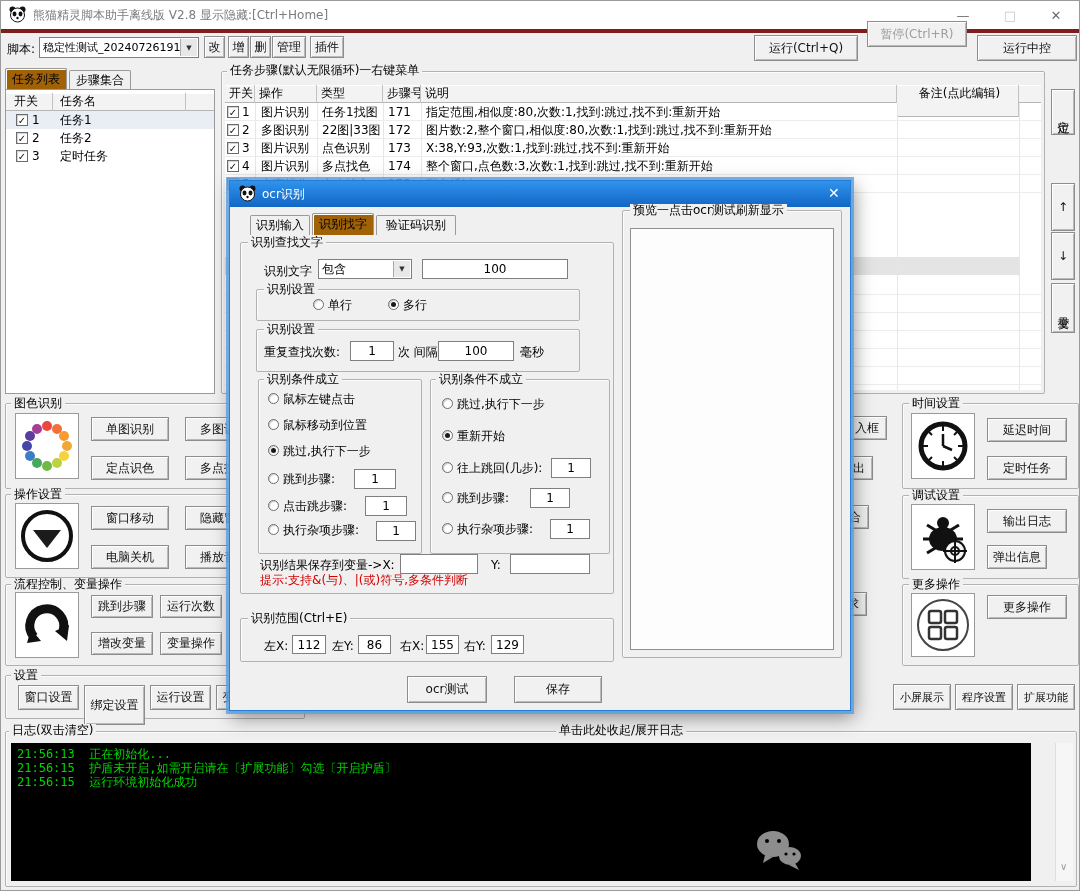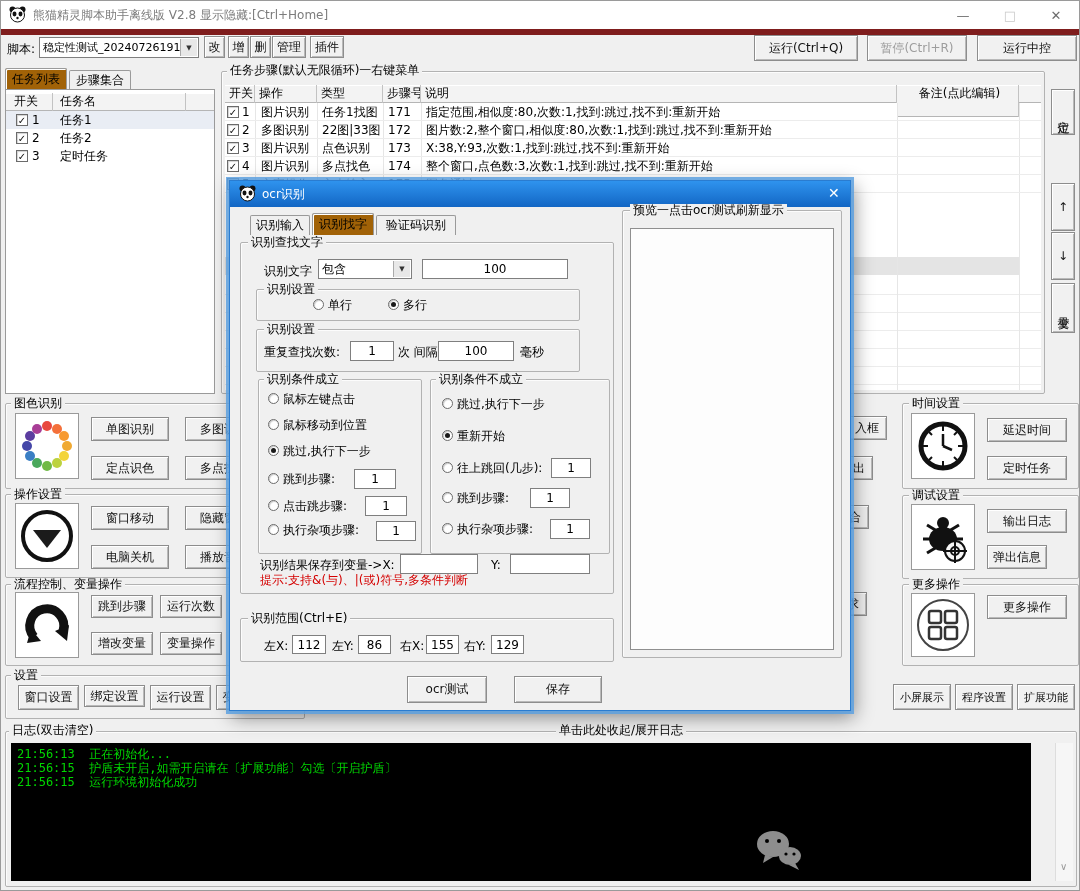--- a/index.html
+++ b/index.html
@@ -27,21 +27,21 @@
   #dialog{position:absolute;left:228px;top:179px;width:622px;height:531px;background:#f0f0f0;border:1px solid #2a7cd0;box-shadow:0 0 0 3px rgba(93,161,224,.85),3px 6px 18px rgba(0,0,0,.45);z-index:50;box-sizing:border-box;}
   #dlg-title{position:absolute;left:0;top:0;width:100%;height:26px;background:linear-gradient(180deg,#2f93ee,#1266c4);display:block;}
   .stub{z-index:5;justify-content:flex-end;padding-right:7px;}
   .winctl{position:absolute;width:28px;height:20px;display:flex;align-items:center;justify-content:center;font-size:13px;color:#6d6d6d;}
 </style>
 </head>
 <body>
 
 <div id="app">
 
-  <div class="abs" style="left:0;top:0;width:1078px;height:28px;background:#fff;border-bottom:6px solid #7f1d1d;text-align:right;">
+  <div class="abs" style="left:0;top:0;width:1078px;height:28px;background:#fff;border-bottom:4px solid #7f1d1d;text-align:right;">
     <span class="abs" style="left:8px;top:5px;">
       <svg width="17" height="17" viewBox="0 0 17 17">
           <circle cx="3.5" cy="3.5" r="3" fill="#111"></circle>
           <circle cx="13.5" cy="3.5" r="3" fill="#111"></circle>
           <circle cx="8.5" cy="9" r="7" fill="#fff" stroke="#111" stroke-width="1"></circle>
           <ellipse cx="5.5" cy="8" rx="2" ry="2.4" fill="#111"></ellipse>
           <ellipse cx="11.5" cy="8" rx="2" ry="2.4" fill="#111"></ellipse>
           <circle cx="8.5" cy="12" r="1.2" fill="#111"></circle>
         </svg>
     </span>
@@ -55,21 +55,21 @@
   <div class="inp left" style="left:38px;top:36px;width:160px;height:21px;">
     <span style="font-size:11px;overflow:hidden;white-space:nowrap;width:138px;">稳定性测试_2024072619191</span>
     <span class="abs" style="right:1px;top:1px;width:16px;height:17px;background:#e8e8e8;border-left:1px solid #aaa;font-size:7px;display:flex;align-items:center;justify-content:center;color:#333;">▼</span>
   </div>
   <div class="btn" style="left:203px;top:35px;width:21px;height:22px;">改</div>
   <div class="btn" style="left:227px;top:35px;width:21px;height:22px;">增</div>
   <div class="btn" style="left:249px;top:35px;width:21px;height:22px;">删</div>
   <div class="btn" style="left:271px;top:35px;width:34px;height:22px;">管理</div>
   <div class="btn" style="left:309px;top:35px;width:34px;height:22px;">插件</div>
   <div class="btn" style="left:753px;top:34px;width:104px;height:26px;">运行(Ctrl+Q)</div>
-  <div class="btn dis" style="left:866px;top:34px;width:100px;height:26px;">暂停(Ctrl+R)</div>
+  <div class="btn dis" style="left:866px;top:20px;width:100px;height:26px;">暂停(Ctrl+R)</div>
   <div class="btn" style="left:976px;top:34px;width:100px;height:26px;">运行中控</div>
 
   <div class="tab on" style="left:4px;top:67px;width:62px;height:21px;">任务列表</div>
   <div class="tab" style="left:68px;top:69px;width:62px;height:19px;">步骤集合</div>
   <div class="abs" style="left:4px;top:88px;width:210px;height:305px;background:#fff;border:1px solid #9a9a9a;box-sizing:border-box;">
     <div class="hcell" style="left:0;top:3px;width:47px;height:18px;padding-left:8px;">开关</div>
     <div class="hcell" style="left:47px;top:3px;width:133px;height:18px;padding-left:7px;">任务名</div>
     <div class="hcell" style="left:180px;top:3px;width:28px;height:18px;border-right:none;"></div>
 
     <div class="abs" style="left:0;top:21px;width:208px;height:18px;background:#e9edf4;">
@@ -135,21 +135,21 @@
     </svg>
   </div>
   <div class="btn" style="left:90px;top:594px;width:62px;height:23px;">跳到步骤</div>
   <div class="btn" style="left:159px;top:594px;width:62px;height:23px;">运行次数</div>
   <div class="btn" style="left:90px;top:631px;width:62px;height:23px;">增改变量</div>
   <div class="btn" style="left:159px;top:631px;width:62px;height:23px;">变量操作</div>
 
   <div class="gb" style="left:4px;top:674px;width:300px;height:44px;"></div>
   <span class="gl" style="left:10px;top:668px;">设置</span>
   <div class="btn" style="left:17px;top:684px;width:61px;height:25px;">窗口设置</div>
-  <div class="btn" style="left:83px;top:684px;width:61px;height:22px;">绑定设置</div>
+  <div class="btn" style="left:83px;top:684px;width:61px;height:40px;">绑定设置</div>
   <div class="btn" style="left:149px;top:684px;width:61px;height:25px;">运行设置</div>
   <div class="btn" style="left:215px;top:684px;width:61px;height:25px;">变量设置</div>
 
   <div class="gb" style="left:220px;top:70px;width:824px;height:323px;"></div>
   <span class="gl" style="left:226px;top:63px;">任务步骤(默认无限循环)一右键菜单</span>
   <div class="abs" style="left:224px;top:84px;width:816px;height:305px;background:#fff;overflow:hidden;">
     <div class="hcell" style="left:0;top:0;width:30px;height:18px;">开关</div>
     <div class="hcell" style="left:30px;top:0;width:62px;height:18px;">操作</div>
     <div class="hcell" style="left:92px;top:0;width:66px;height:18px;">类型</div>
     <div class="hcell" style="left:158px;top:0;width:38px;height:18px;">步骤号</div>

